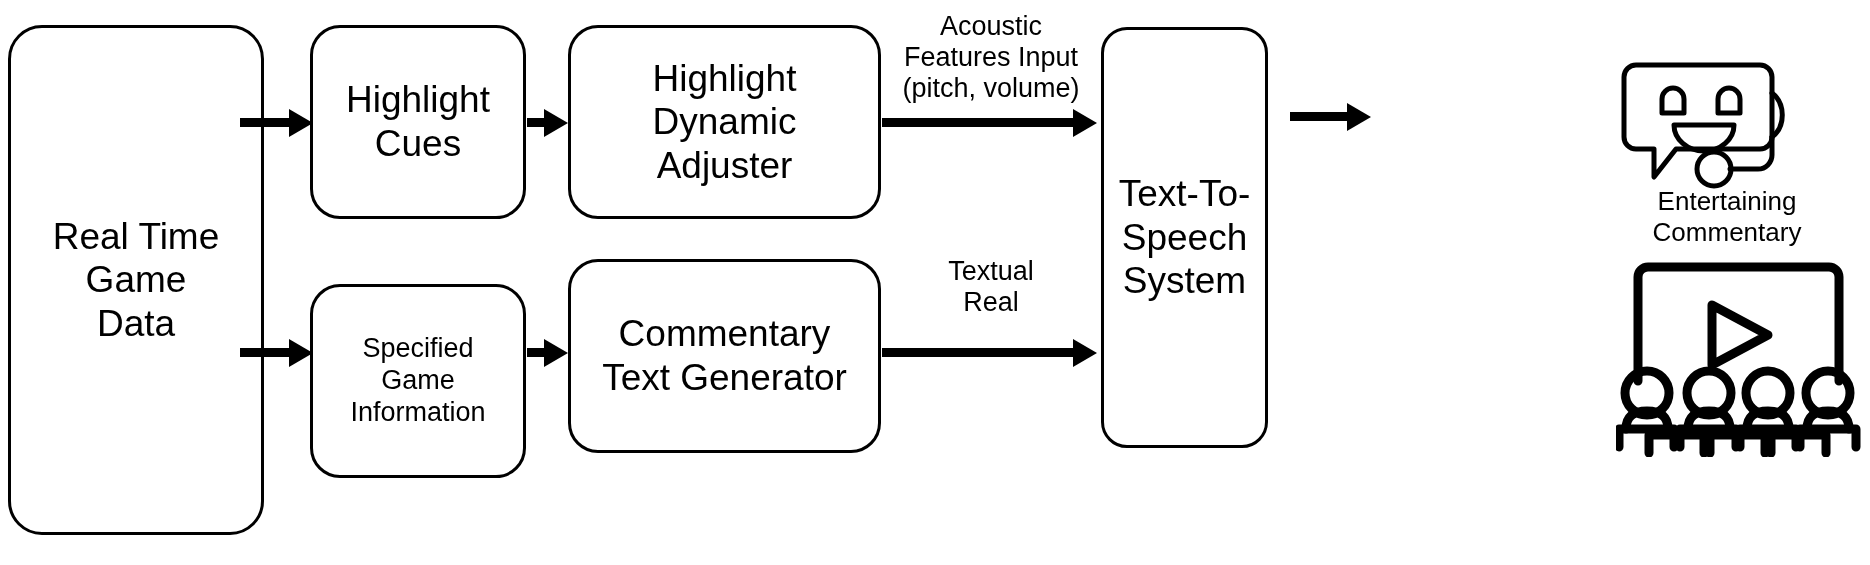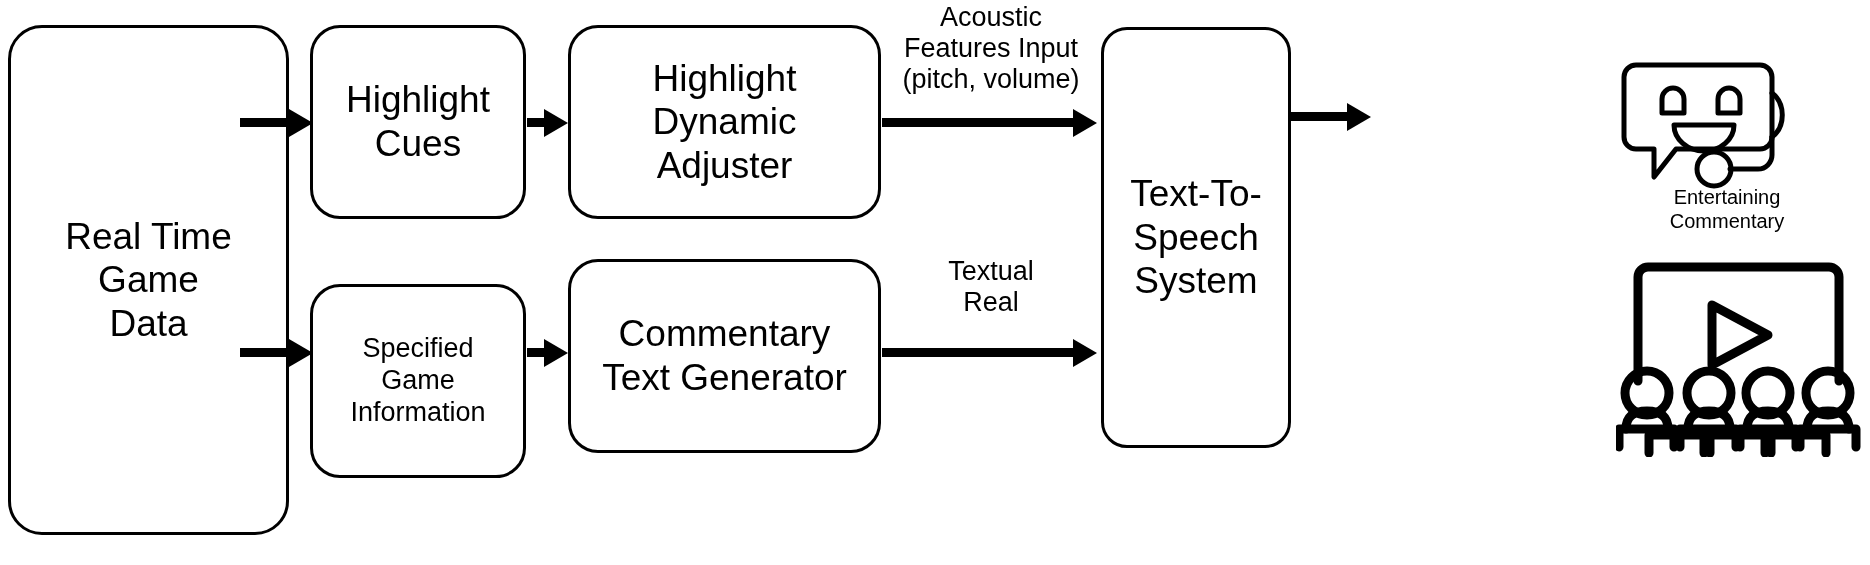--- a/index.html
+++ b/index.html
@@ -15,36 +15,36 @@
     display:flex;
     align-items:center;
     justify-content:center;
     text-align:center;
     line-height:1.18;
     color:#000;
   }
   .node .lbl{display:block;padding:0 6px;white-space:pre-line;}
 
   
-  #n-realtime   {left:8px;  top:25px;  width:281px; height:510px; border-radius:34px;}
+  #n-realtime   {left:8px;  top:25px;  width:256px; height:510px; border-radius:34px;}
   #n-realtime .lbl{font-size:37px;}
 
   #n-cues       {left:310px;top:25px;  width:216px; height:194px;}
   #n-cues .lbl  {font-size:37px;}
 
   #n-adjuster   {left:568px;top:25px;  width:313px; height:194px;}
   #n-adjuster .lbl{font-size:37px;}
 
   #n-spec       {left:310px;top:259px; width:216px; height:194px;margin-top:25px;}
   #n-spec .lbl  {font-size:27px;}
 
   #n-ctg        {left:568px;top:259px; width:313px; height:194px;}
   #n-ctg .lbl   {font-size:37px;}
 
-  #n-tts        {left:1101px;top:27px; width:190px; height:421px; border-radius:26px;}
+  #n-tts        {left:1101px;top:27px; width:167px; height:421px; border-radius:26px;}
   #n-tts .lbl   {font-size:37px;}
 
   
   .arrow{position:absolute;height:9px;background:#000;}
   .arrow::after{
     content:"";
     position:absolute;
     right:-23px; top:50%;
     transform:translateY(-50%);
     width:0;height:0;
@@ -62,32 +62,32 @@
 
   
   .caption{
     position:absolute;
     text-align:center;
     font-size:27px;
     line-height:1.15;
     color:#000;
     white-space:pre-line;
   }
-  #cap-acoustic{left:886px; top:2px;  width:210px;}
+  #cap-acoustic{left:886px; top:11px;  width:210px;}
   #cap-textual {left:916px; top:256px;width:150px;}
 
   
   .iconwrap{position:absolute;}
   #ic-robot{left:1618px; top:55px;  width:185px; height:135px;}
   #ic-audience{left:1616px;top:257px;width:245px; height:200px;}
 
   #cap-entertaining{
     position:absolute;
     left:1592px; top:186px; width:270px;
-    text-align:center; font-size:20px; line-height:1.18;
+    text-align:center; font-size:26px; line-height:1.18;
     white-space:pre-line; color:#000;
   }
   svg{display:block;width:100%;height:100%;}
 </style>
 </head>
 <body>
 
 <div id="canvas">
 
   <div class="node" id="n-realtime">

